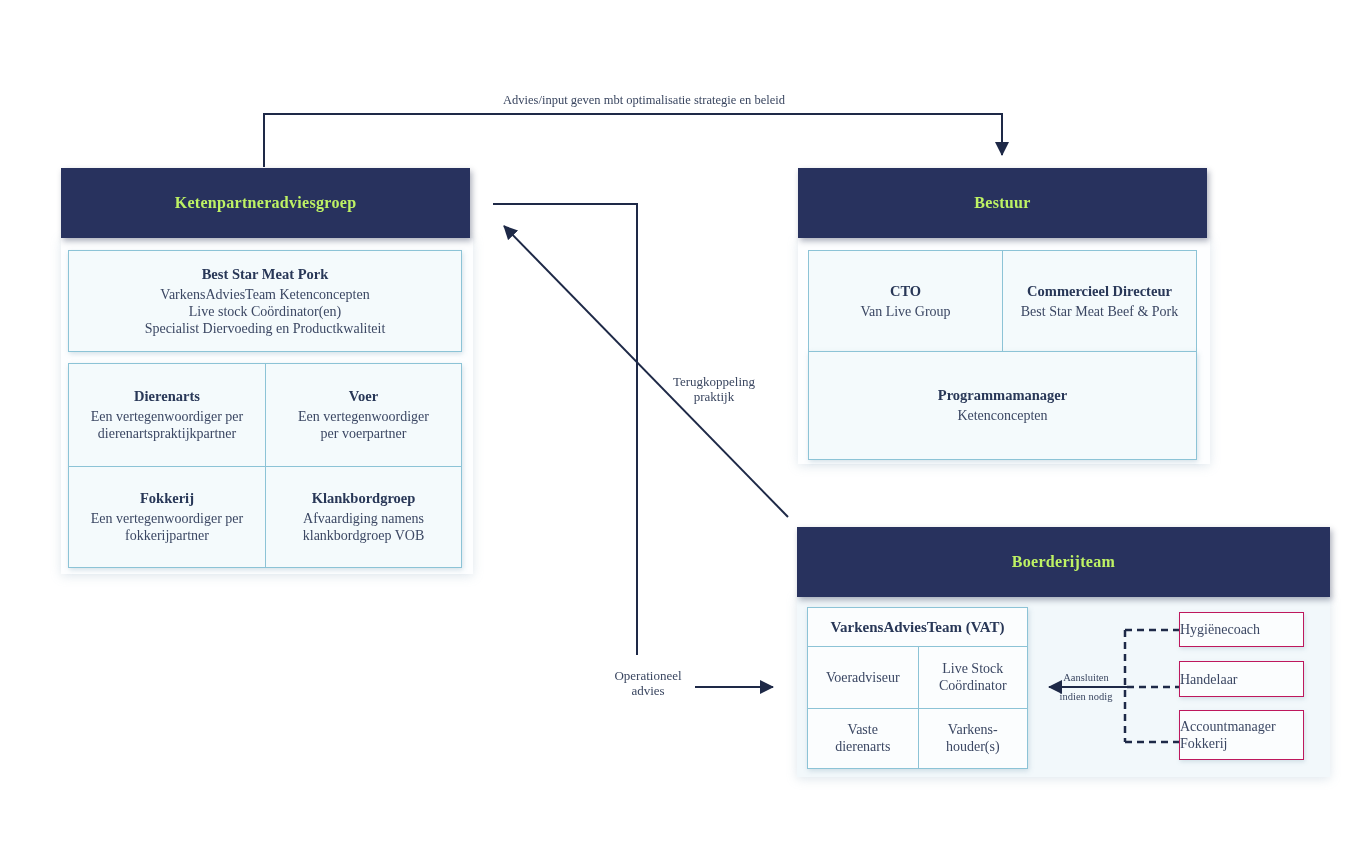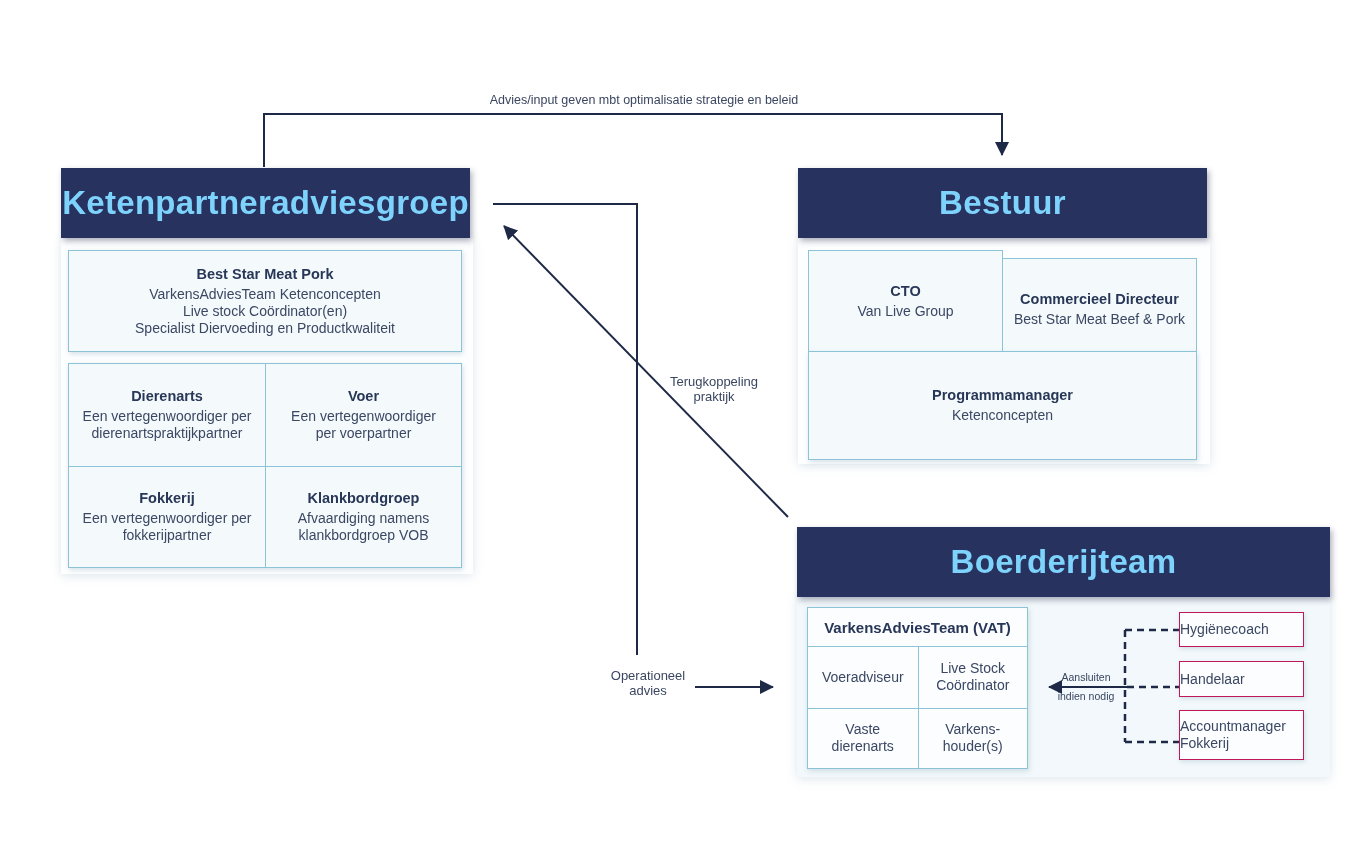--- a/index.html
+++ b/index.html
@@ -1,26 +1,26 @@
 <!DOCTYPE html>
 <html><head>
 <meta charset="utf-8">
 <style>
   * { margin:0; padding:0; box-sizing:border-box; }
   html,body { background:#ffffff; }
   body { font-family:"Liberation Sans","DejaVu Sans",sans-serif; }
-  .canvas { position:relative; width:1372px; height:858px; background:#ffffff; overflow:hidden; }
+  .canvas { position:relative; width:1372px; height:858px; background:#ffffff; overflow:hidden;font-family:Liberation Serif, serif; }
 
   .panel { position:absolute; background:#fdfeff; box-shadow:0 2px 10px rgba(140,170,190,0.28); }
   .panel.blue { background:#f2f8fb; }
 
   .hdr { position:absolute; width:409px; height:70px; background:#28325e;
          display:flex; align-items:center; justify-content:center;
          box-shadow:2px 3px 6px rgba(20,30,60,0.35); }
-  .hdr .t { color:#7dd3fc; font-size:33px; font-weight:700; letter-spacing:0.3px; }
+  .hdr .t { color:#bef264; font-size:16px; font-weight:700; letter-spacing:0.3px; }
 
   .cell { position:absolute; background:#f4fafc; border:1px solid #8cc3d6;
           box-shadow:1px 2px 5px rgba(120,160,180,0.3);
           display:flex; flex-direction:column; align-items:center; justify-content:center;
           text-align:center; color:#3b4763; font-size:14px; line-height:17px; }
   .cell .ttl { font-weight:700; color:#283757; font-size:14.5px; margin-bottom:3px; }
   .ln { display:block; white-space:nowrap; }
 
   .grid2 { position:absolute; border:1px solid #8cc3d6; background:#f4fafc;
            box-shadow:1px 2px 5px rgba(120,160,180,0.3);
@@ -123,21 +123,21 @@
   </div>
 
   <div class="hdr" style="left:798px; top:168px;">
     <span class="t">Bestuur</span>
   </div>
 
   <div class="cell" style="left:808px; top:250px; width:195px; height:102px; box-shadow:none;justify-content:center;">
     <span class="ttl">CTO</span>
     <span class="ln">Van Live Group</span>
   </div>
-  <div class="cell" style="left:1002px; top:250px; width:195px; height:102px; box-shadow:none;margin-top:8px;">
+  <div class="cell" style="left:1002px; top:250px; width:195px; height:102px; box-shadow:none;">
     <span class="ttl">Commercieel Directeur</span>
     <span class="ln">Best Star Meat Beef &amp; Pork</span>
   </div>
   <div class="cell" style="left:808px; top:351px; width:389px; height:109px;">
     <span class="ttl">Programmamanager</span>
     <span class="ln">Ketenconcepten</span>
   </div>
 
   <div class="hdr" style="left:797px; top:527px; width:533px;">
     <span class="t">Boerderijteam</span>

